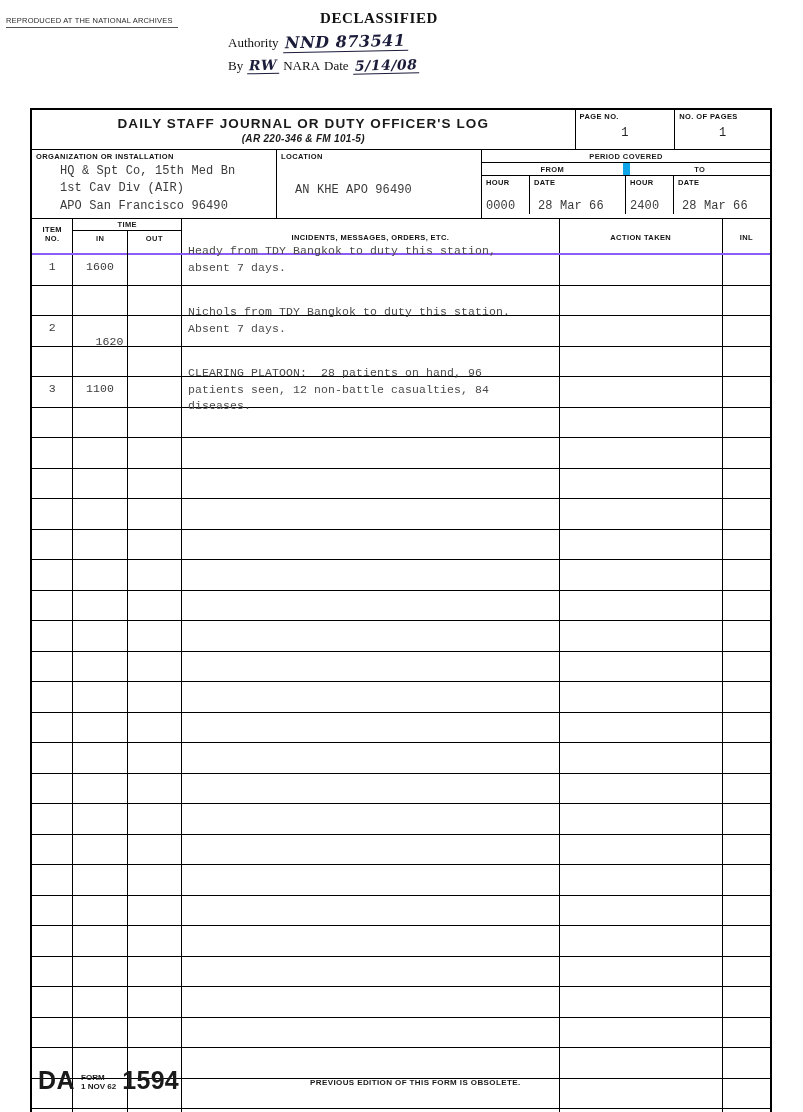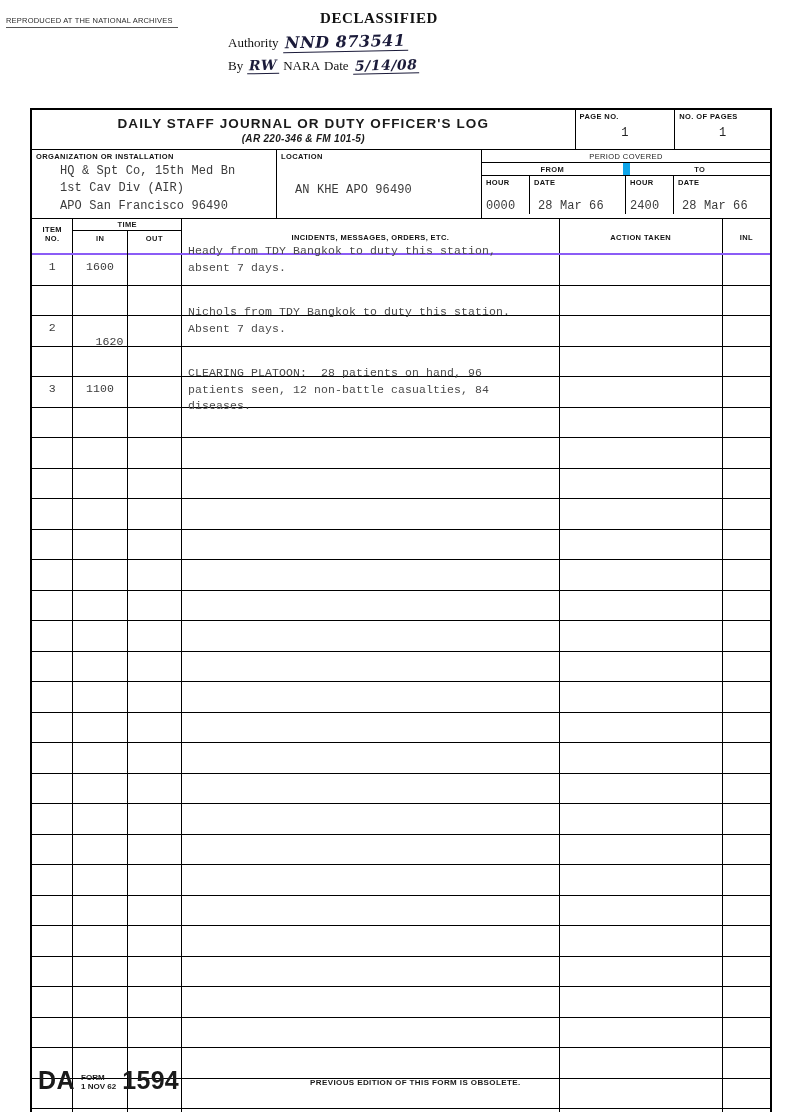--- a/index.html
+++ b/index.html
@@ -134,21 +134,21 @@
   
   .band2 { border-bottom: 1px solid #000; height: 68px; }
   .b2-org { width: 245px; }
   .b2-loc { width: 205px; }
   .b2-per { width: 288px; }
   .b2-org .typed { padding-left: 28px; line-height: 1.45; margin-top: 2px; font-size: 12px;}
   .b2-loc .typed { padding-left: 18px; margin-top: 22px; font-size: 12px;}
   .period-label {
     text-align: center;
     font-size: 7.5px;
-    font-weight: normal;
+    font-weight: bold;
     letter-spacing: 0.4px;
     border-bottom: 1px solid #000;
     padding: 2px 0 1px;
   }
   .period-fromto { display: flex; border-bottom: 1px solid #000; }
   .period-fromto > div {
     flex: 1;
     text-align: center;
     font-size: 7.5px;
     font-weight: bold;

